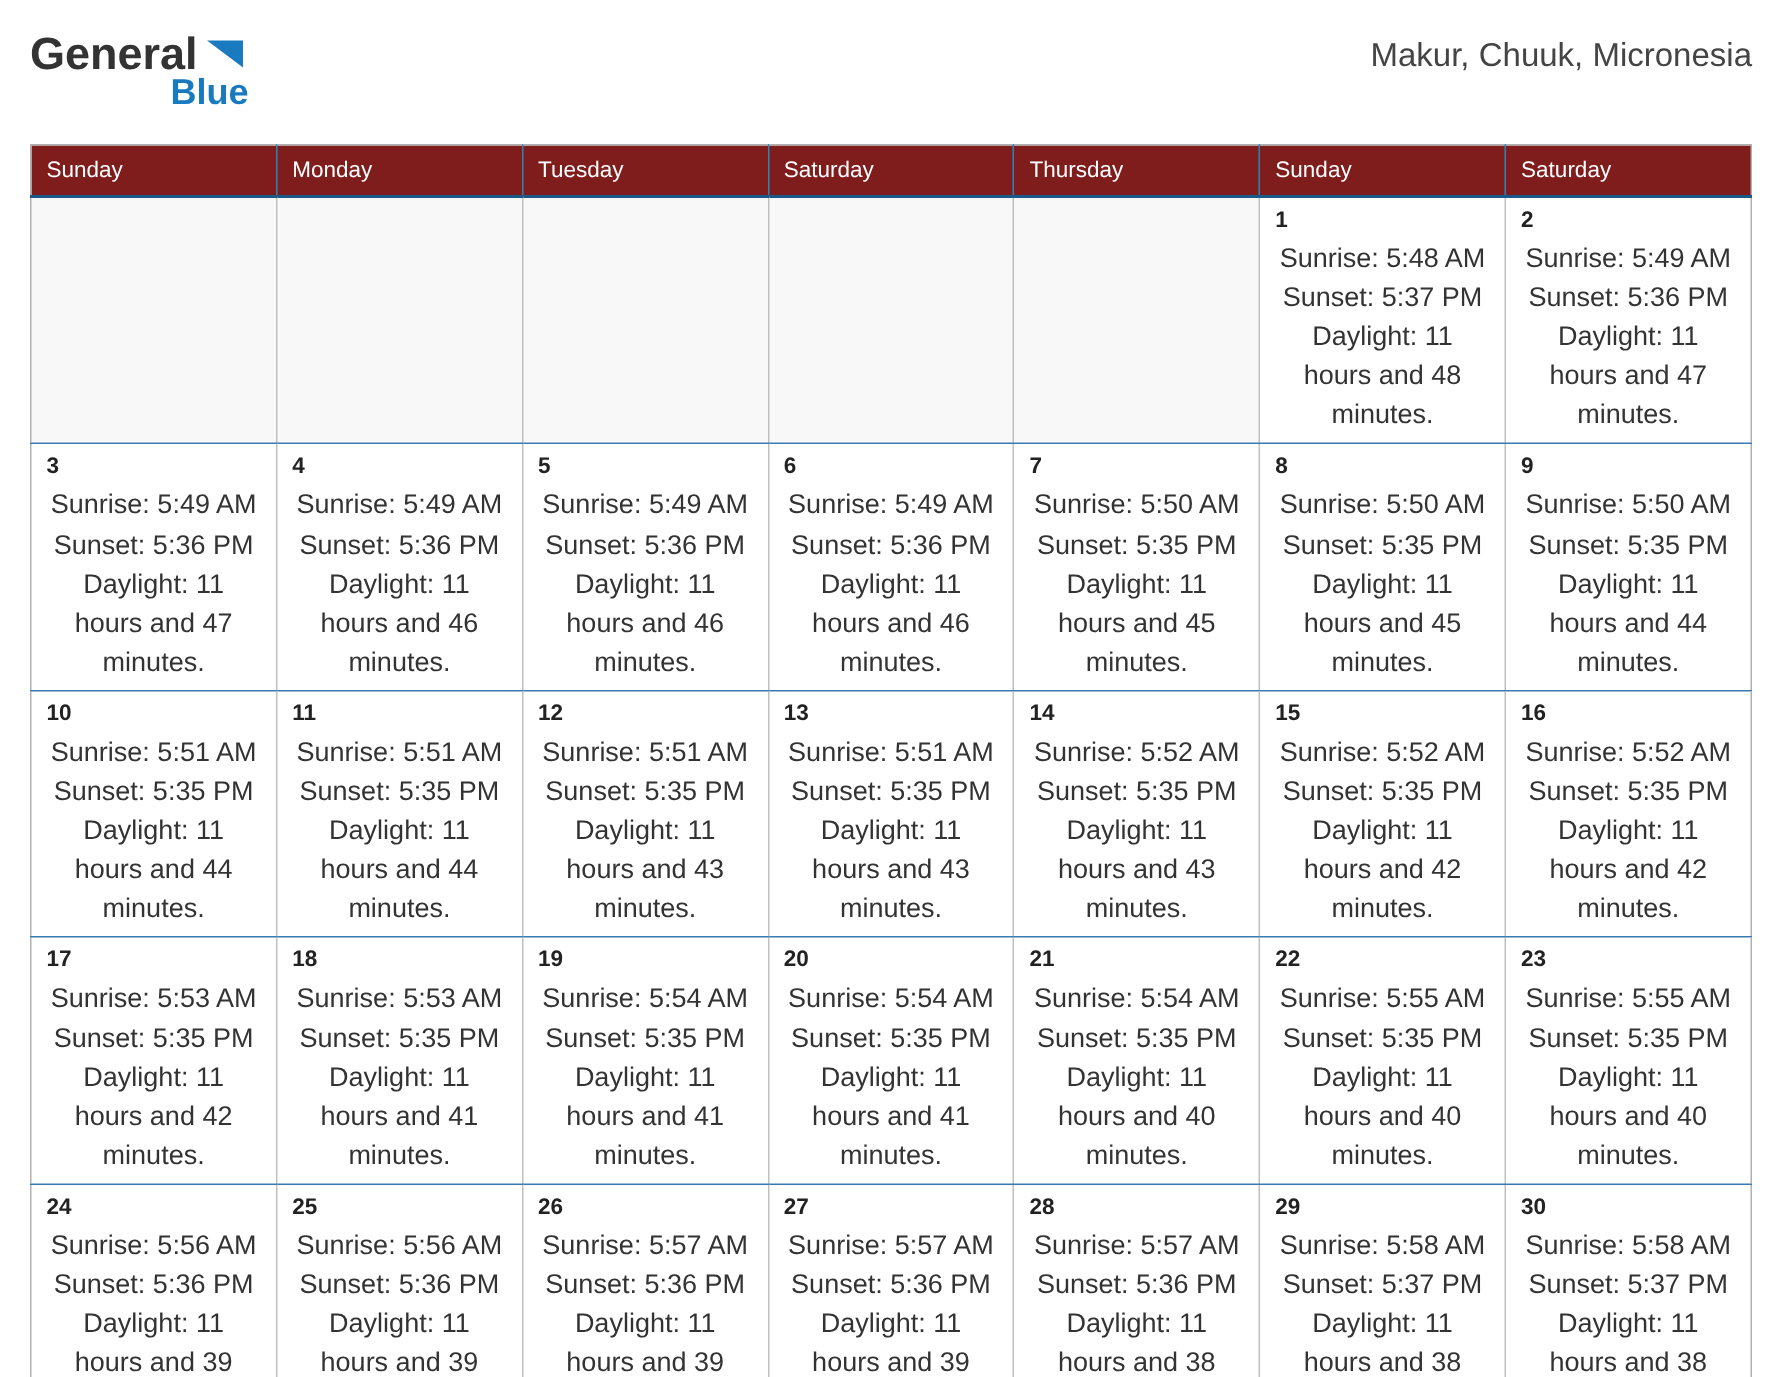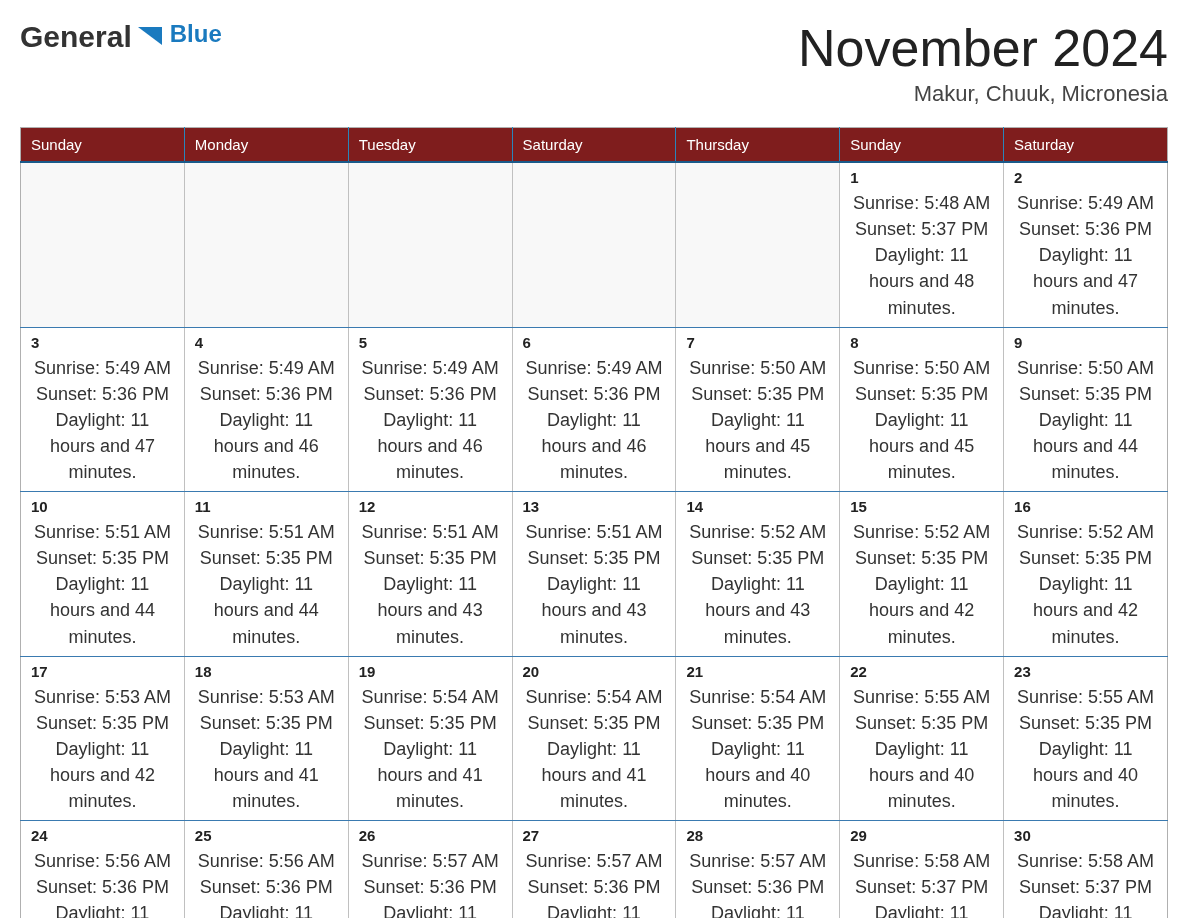--- a/index.html
+++ b/index.html
@@ -11,22 +11,22 @@
       min-height: 918px;
     }
     .header {
       display: flex;
       justify-content: space-between;
       align-items: flex-start;
       margin-bottom: 20px;
     }
     .logo {
       display: flex;
-      flex-direction: row;
-      align-items: center;
+      flex-direction: column;
+      align-items: flex-end;
     }
     .title-section {
       text-align: right;
     }
     .calendar-title {
       font-size: 52px;
       font-weight: normal;
       color: #222;
       line-height: 1.1;
     }
@@ -97,21 +97,20 @@
       <span style="font-size:30px; font-weight:bold; color:#333;">General</span>
       <svg width="32" height="28" viewBox="0 0 32 28" style="margin-left:2px; margin-top:0;">
         <polygon points="4,4 28,4 28,22" fill="#1a7abf"></polygon>
       </svg>
     </div>
     <div style="margin-top:-6px; margin-left:4px;">
       <span style="font-size:24px; font-weight:bold; color:#1a7abf;">Blue</span>
     </div>
   </div>
   <div class="title-section">
-    <div class="calendar-title">November 2024</div>
     <div class="calendar-subtitle">Makur, Chuuk, Micronesia</div>
   </div>
 </div>
 
 <table class="calendar-table">
   <thead>
     <tr>
     <th>Sunday</th>
         <th>Monday</th>
         <th>Tuesday</th>

